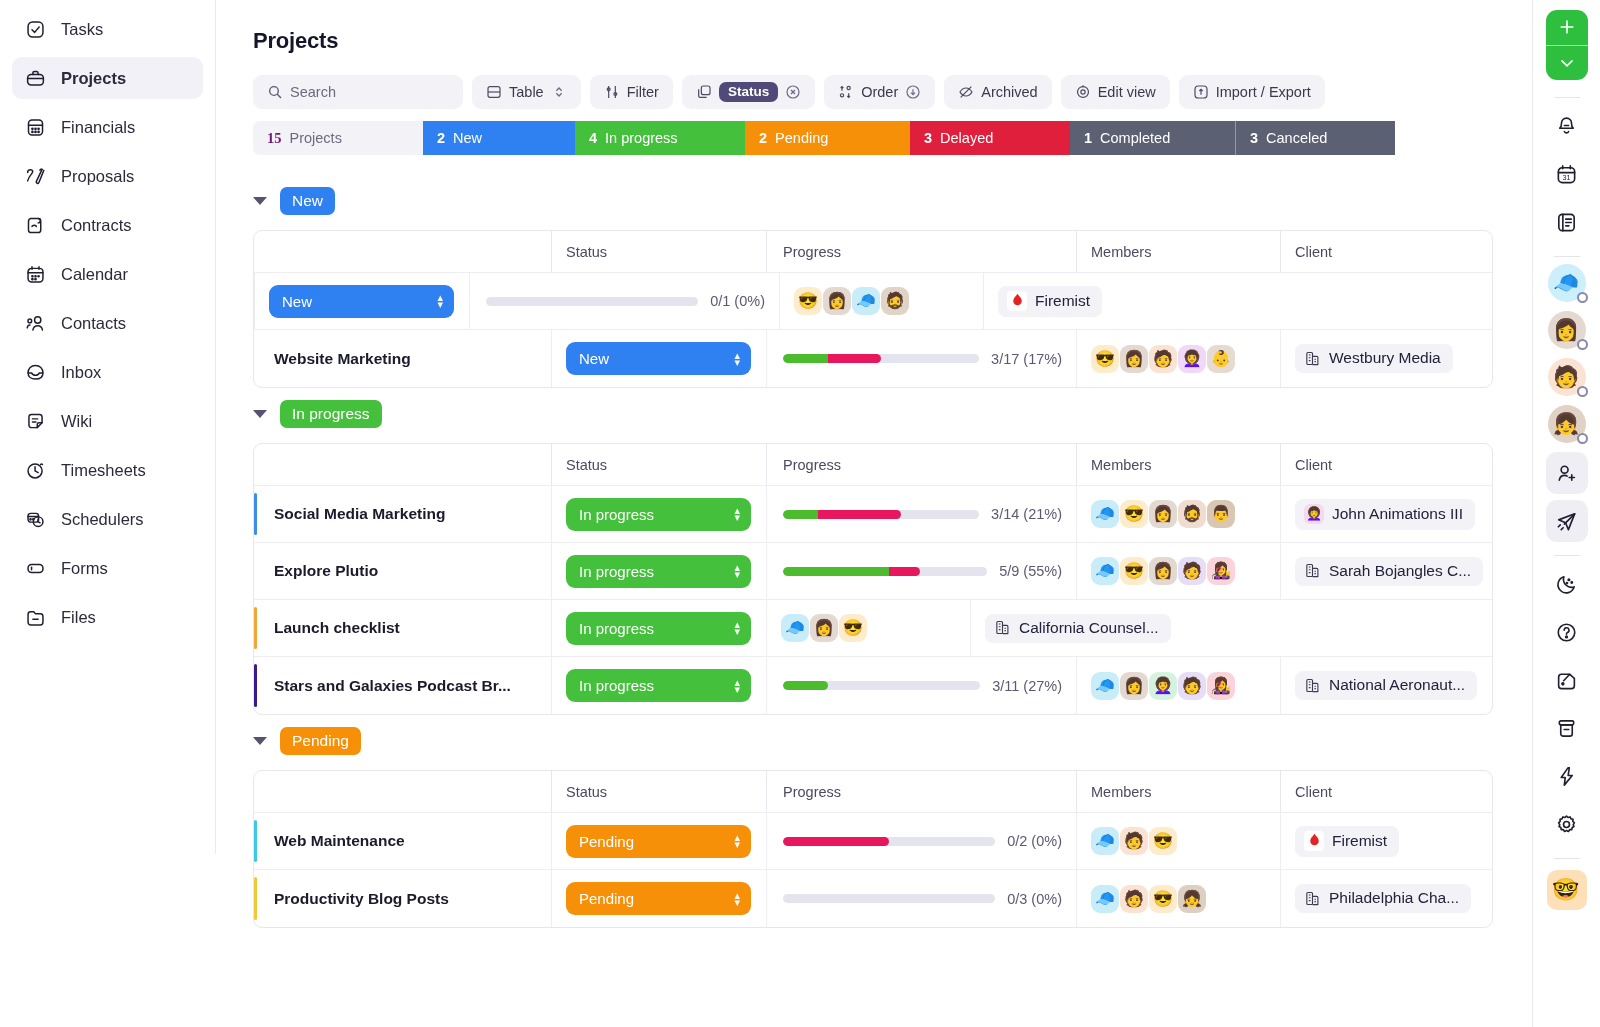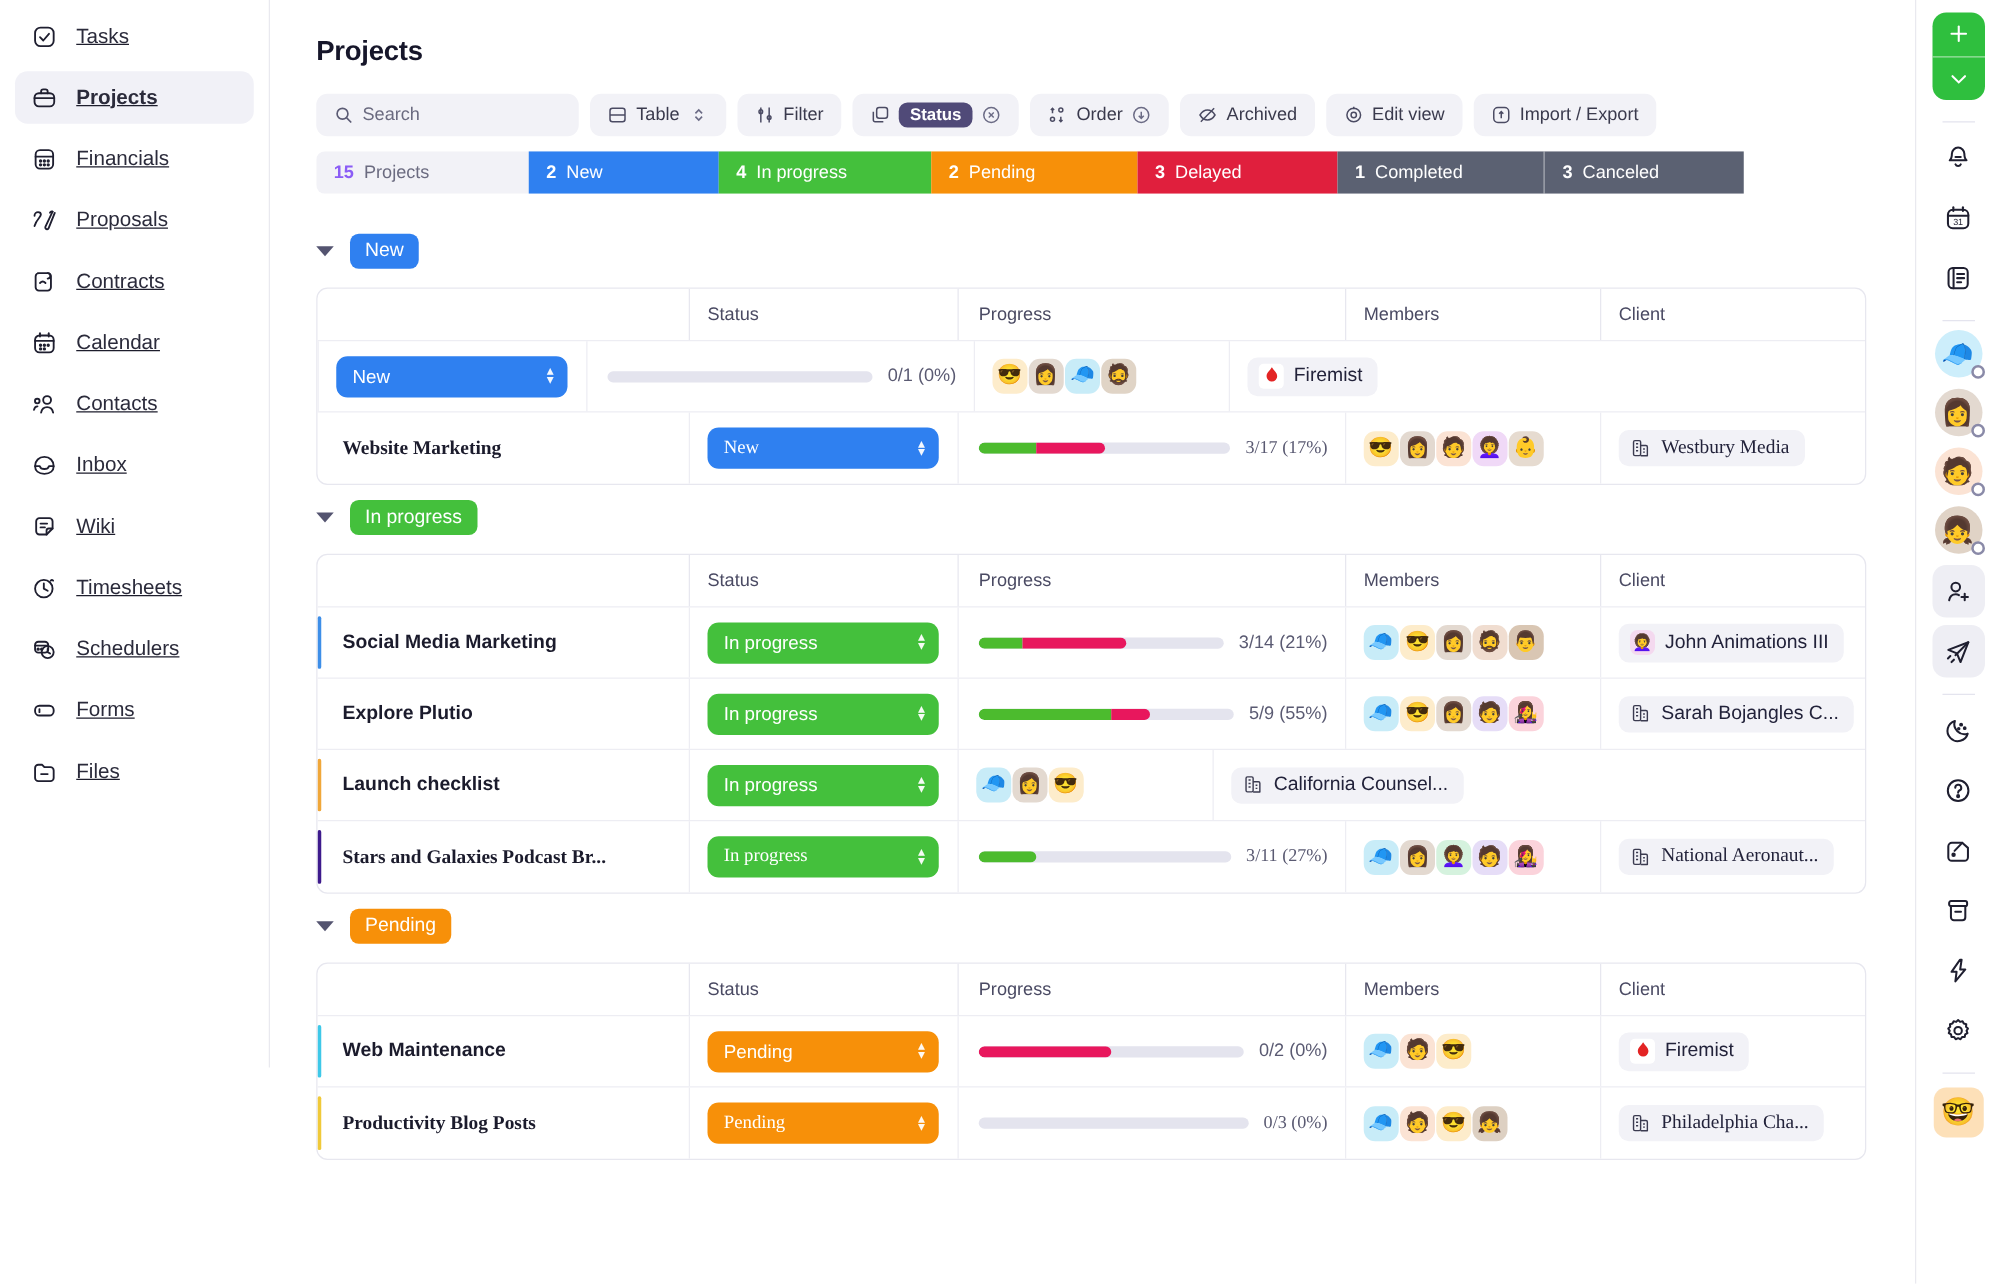--- a/index.html
+++ b/index.html
@@ -11,21 +11,20 @@
     color: #1d1d2c;
   }
   .app { display: flex; width: 1600px; height: 1027px; position: relative; }
 
   
   .sidebar {
     width: 216px; height: 854px; flex: 0 0 216px;
     background: #ffffff;
     border-right: 1px solid #e9e9ef;
     padding: 8px 12px 0 12px;
-    text-decoration: underline;
   }
   .nav-item {
     display: flex; align-items: center; gap: 15px;
     height: 42px; padding: 0 12px;
     border-radius: 10px; cursor: pointer;
     margin-bottom: 7px;
     color: #2b2b3b;
     font-size: 16.5px;
   }
   .nav-item.active { background: #f1f1f7; font-weight: bold; }
@@ -53,36 +52,36 @@
 
   
   .status-strip {
     display: flex; height: 34px; width: 1207px;
     border-radius: 7px; overflow: hidden; margin-bottom: 28px;
     font-size: 14.5px;
   }
   .ss-seg { display: flex; align-items: center; gap: 8px; padding: 0 14px; color: #fff; white-space: nowrap; }
   .ss-seg b { font-weight: bold; }
   .ss-seg.count-cell { background: #f2f2f7; color: #6b6b80; }
-  .ss-seg.count-cell b { color: #8b5cf6; }
+  .ss-seg.count-cell b { color: #701a75; font-family: Liberation Serif, serif; }
 
   
   .group { margin-bottom: 8px; }
   .group-head { display: flex; align-items: center; gap: 13px; height: 36px; margin-bottom: 11px; }
   .caret { width: 0; height: 0; border-left: 7px solid transparent; border-right: 7px solid transparent;
            border-top: 8px solid #545470; cursor: pointer; }
   .group-badge { color: #fff; font-size: 15.5px; border-radius: 7px; padding: 6px 12px 7px 12px; line-height: 1; }
 
   
   .tbl {
     width: 1240px; background: #fff;
     border: 1px solid #e7e7ef; border-radius: 9px; overflow: hidden;
   }
   .tr { display: flex; align-items: stretch; height: 57px; border-bottom: 1px solid #ededf3; position: relative; }
-  .tr:last-child { border-bottom: none; font-family: Liberation Serif, serif; }
+  .tr:last-child { border-bottom: none; }
   .tr.head { height: 42px; }
   .accent { position: absolute; left: 0; top: 7px; bottom: 7px; width: 3px; border-radius: 2px; }
   .c-name { width: 297px; flex: 0 0 297px; display: flex; align-items: center; padding-left: 20px; }
   .c-name .nm { font-size: 15.5px; font-weight: bold; color: #1b1b2c; overflow: hidden; text-overflow: ellipsis; white-space: nowrap; }
   .c-status { width: 215px; flex: 0 0 215px; display: flex; align-items: center; border-left: 1px solid #ededf3; padding-left: 14px; }
   .c-prog { width: 310px; flex: 0 0 310px; display: flex; align-items: center; border-left: 1px solid #ededf3; padding: 0 14px 0 16px; gap: 12px; }
   .c-mem { width: 204px; flex: 0 0 204px; display: flex; align-items: center; border-left: 1px solid #ededf3; padding-left: 14px; }
   .c-client { flex: 1 1 auto; display: flex; align-items: center; border-left: 1px solid #ededf3; padding-left: 14px; overflow: hidden; }
   .tr.head .c-name, .tr.head .c-status, .tr.head .c-prog, .tr.head .c-mem, .tr.head .c-client {
     font-size: 14.5px; color: #4a4a63; font-weight: normal;

